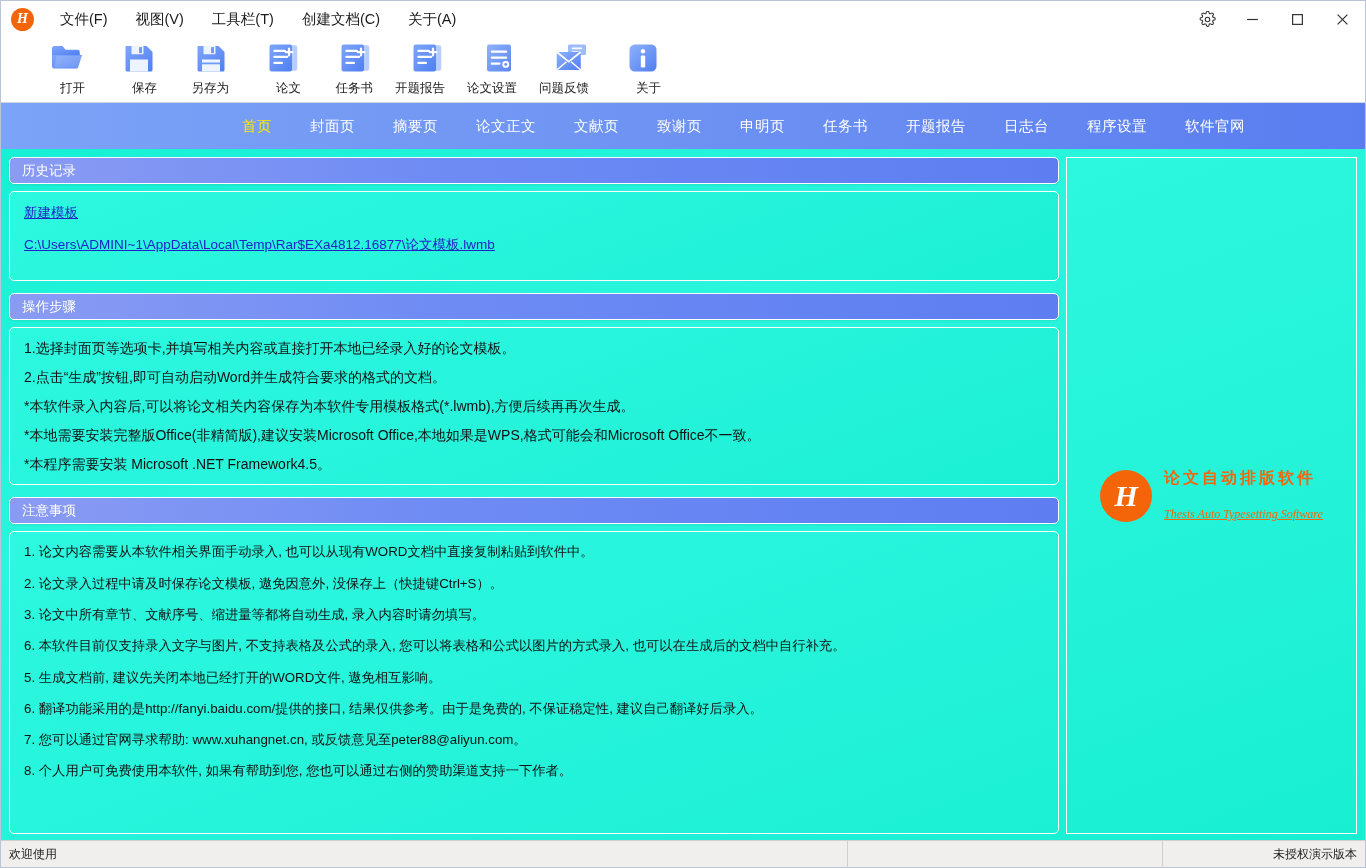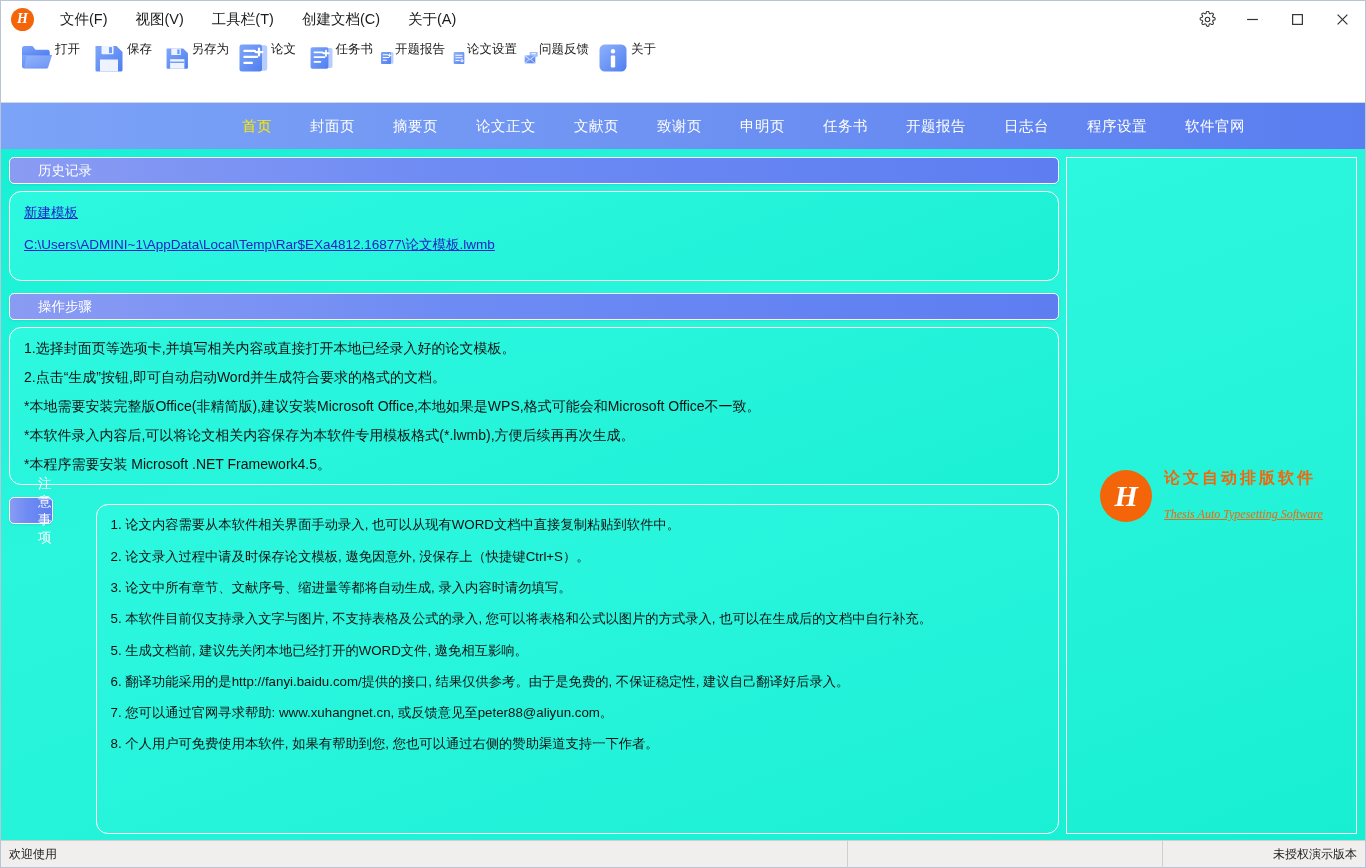--- a/index.html
+++ b/index.html
@@ -49,21 +49,21 @@
   
   .toolbar {
     height: 66px; flex: 0 0 66px;
     display: flex; align-items: flex-start;
     background: #ffffff;
     padding-left: 18px;
     border-bottom: 1px solid #cfd6e2;
   }
   .tb-btn {
     width: 66px; height: 62px;
-    display: flex; flex-direction: row; align-items: flex-start;
+    display: flex; flex-direction: column; align-items: flex-end;
     justify-content: flex-start; cursor: default;
     margin-right: 6px;
   }
   .tb-ico { width: 36px; height: 36px; margin-top: 3px; }
   .tb-label { font-size: 12.5px; color: #222; margin-top: 4px; white-space: nowrap; }
 
   
   .navbar {
     height: 46px; flex: 0 0 46px;
     background: linear-gradient(90deg, #7ba3f7 0%, #6e92f2 50%, #5a7df0 100%);
@@ -98,36 +98,36 @@
     display: flex; align-items: center; justify-content: center;
     position: relative;
   }
 
   .sec-head {
     height: 27px; flex: 0 0 27px;
     border-radius: 5px;
     background: linear-gradient(90deg, #8a9bf3 0%, #6f8cf4 40%, #5d7df1 100%);
     border: 1px solid #ffffff;
     display: flex; align-items: center;
-    padding-left: 28px;
+    padding-left: 12px;
     color: #ffffff; font-size: 13.5px;
     box-shadow: 0 1px 2px rgba(0,0,0,.08);
   }
   .sec-body {
     border: 1px solid #ffffff;
-    border-radius: 12px;
+    border-radius: 5px;
     margin-top: 7px;
     background: linear-gradient(160deg, #2df8e0 0%, #24f3da 60%, #1bf0d4 100%);
     padding: 12px 14px;
   }
   .panel-history .sec-body { flex: 0 0 155px; }
   .panel-steps   .sec-body { flex: 0 0 113px; }
   .panel-notes   .sec-body { flex: 1 1 auto; }
   .panel-history, .panel-steps { flex: 0 0 auto; margin-bottom: 12px; }
-  .panel-notes { flex: 1 1 auto; display: flex; flex-direction: row; min-height: 0; gap: 43px; }
+  .panel-notes { flex: 1 1 auto; display: flex; flex-direction: column; min-height: 0; }
 
   .hist-link {
     display: block;
     color: #2222c8; font-size: 13.5px;
     text-decoration: underline;
     margin-bottom: 14px; cursor: pointer;
     width: fit-content;
   }
 
   .step-line {
@@ -395,33 +395,33 @@
           <a class="hist-link">新建模板</a>
           <a class="hist-link">C:\Users\ADMINI~1\AppData\Local\Temp\Rar$EXa4812.16877\论文模板.lwmb</a>
         </div>
       </div>
 
       <div class="panel-steps">
         <div class="sec-head">操作步骤</div>
         <div class="sec-body">
           <div class="step-line">1.选择封面页等选项卡,并填写相关内容或直接打开本地已经录入好的论文模板。</div>
           <div class="step-line">2.点击“生成”按钮,即可自动启动Word并生成符合要求的格式的文档。</div>
+          <div class="step-line">*本软件录入内容后,可以将论文相关内容保存为本软件专用模板格式(*.lwmb),方便后续再再次生成。</div>
           <div class="step-line">*本地需要安装完整版Office(非精简版),建议安装Microsoft Office,本地如果是WPS,格式可能会和Microsoft Office不一致。</div>
-          <div class="step-line">*本软件录入内容后,可以将论文相关内容保存为本软件专用模板格式(*.lwmb),方便后续再再次生成。</div>
           <div class="step-line">*本程序需要安装 Microsoft .NET Framework4.5。</div>
         </div>
       </div>
 
       <div class="panel-notes">
         <div class="sec-head">注意事项</div>
         <div class="sec-body">
           <div class="note-line">1. 论文内容需要从本软件相关界面手动录入, 也可以从现有WORD文档中直接复制粘贴到软件中。</div>
           <div class="note-line">2. 论文录入过程中请及时保存论文模板, 遨免因意外, 没保存上（快捷键Ctrl+S）。</div>
           <div class="note-line">3. 论文中所有章节、文献序号、缩进量等都将自动生成, 录入内容时请勿填写。</div>
-          <div class="note-line">5. 本软件目前仅支持录入文字与图片, 不支持表格及公式的录入, 您可以将表格和公式以图片的方式录入, 也可以在生成后的文档中自行补充。</div>
+          <div class="note-line">6. 本软件目前仅支持录入文字与图片, 不支持表格及公式的录入, 您可以将表格和公式以图片的方式录入, 也可以在生成后的文档中自行补充。</div>
           <div class="note-line">5. 生成文档前, 建议先关闭本地已经打开的WORD文件, 遨免相互影响。</div>
           <div class="note-line">6. 翻译功能采用的是http://fanyi.baidu.com/提供的接口, 结果仅供参考。由于是免费的, 不保证稳定性, 建议自己翻译好后录入。</div>
           <div class="note-line">7. 您可以通过官网寻求帮助: www.xuhangnet.cn, 或反馈意见至peter88@aliyun.com。</div>
           <div class="note-line">8. 个人用户可免费使用本软件, 如果有帮助到您, 您也可以通过右侧的赞助渠道支持一下作者。</div>
         </div>
       </div>
     </div>
 
     <div class="right-col">
       <div class="brand">

